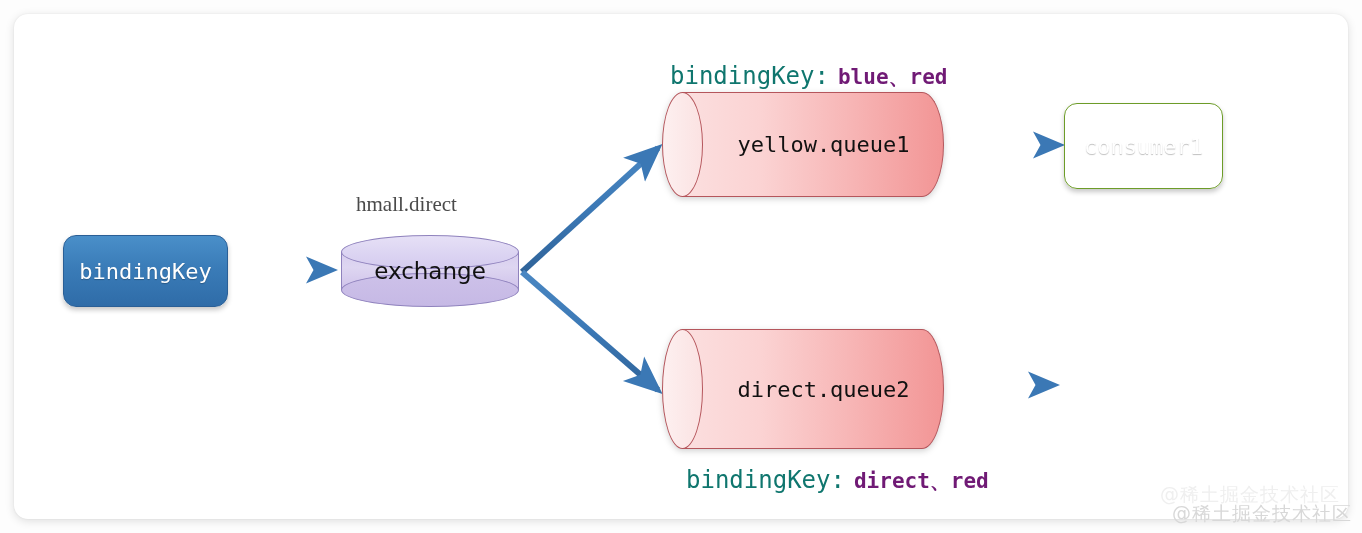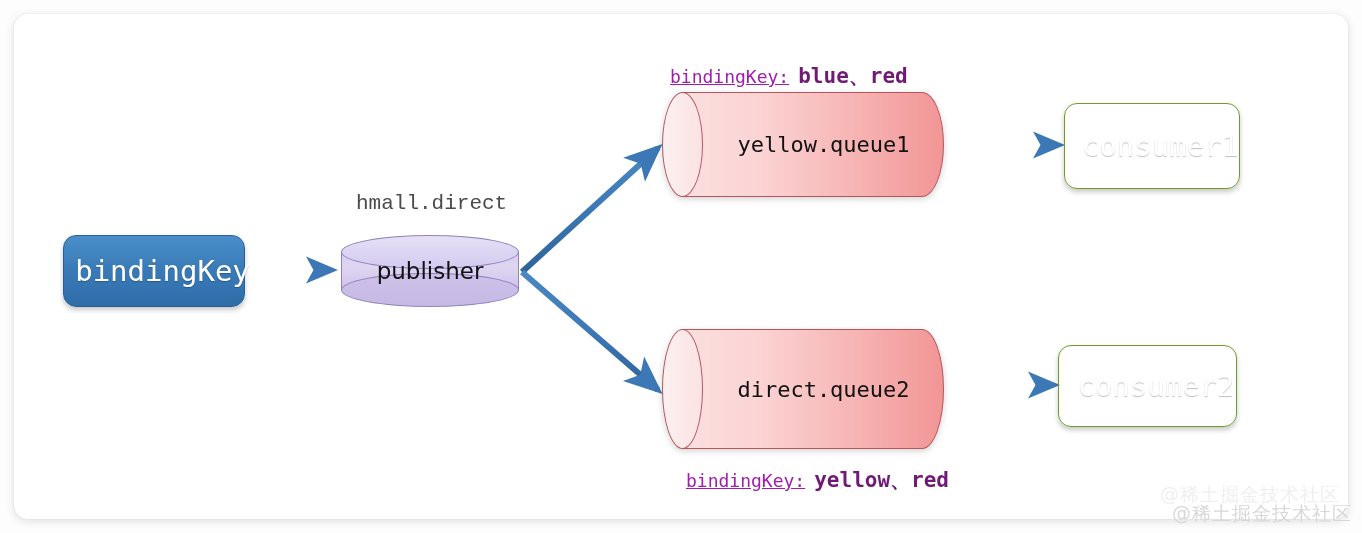--- a/index.html
+++ b/index.html
@@ -25,58 +25,56 @@
     height: 505px;
     background: #ffffff;
     border-radius: 14px;
     box-shadow: 0 2px 10px rgba(0,0,0,0.13), 0 0 2px rgba(0,0,0,0.07);
   }
 
   
   .label {
     position: absolute;
     white-space: nowrap;
-    font-family: Liberation Mono, monospace;
+    font-family: Liberation Serif, serif;
     color: #4a4a4a;
     font-size: 21px;
     letter-spacing: 0px;
   }
   .binding-row {
     position: absolute;
     white-space: nowrap;
     display: flex;
     align-items: baseline;
     gap: 9px;
   }
   .binding-label {
     font-family: "DejaVu Sans Mono", "Liberation Mono", monospace;
-    font-size: 18px;
-    color: #a21caf;
-    text-decoration: underline;
+    font-size: 24px;
+    color: #0f766e;
   }
   .binding-keys {
     font-family: "DejaVu Sans Mono", "Liberation Mono", monospace;
     font-size: 21px;
     font-weight: bold;
     color: #701a75;
   }
 
   
   .rbox {
     position: absolute;
     border-radius: 13px;
     display: flex;
     align-items: center;
     justify-content: center;
     color: #ffffff;
     font-family: "DejaVu Sans Mono", "Liberation Mono", monospace;
-    font-size: 29px;
+    font-size: 22px;
     box-shadow: 0 3px 5px rgba(0,0,0,0.22);
     text-shadow: 0 1px 1px rgba(0,0,0,0.25);
-    padding-left: 17px;
   }
   .rbox.blue {
     background: linear-gradient(to bottom, #4a8fc9 0%, #3a7cb8 45%, #2f6ca8 100%);
     border: 1px solid #2a5f96;
   }
   .rbox.green {
     background: linear-gradient(to bottom, #9fc githubnone, #9fc33f 0%, #8fb935 50%, #74a52c 100%);
     border: 1px solid #6d9c28;
   }
 
@@ -247,21 +245,21 @@
   <div class="rbox blue" style="left:63px; top:235px; width:163px; height:70px;">
     <span>bindingKey</span>
   </div>
 
   <div class="label" style="left:356px; top:192px;">hmall.direct</div>
 
   <div class="cyl-v" style="left:341px; top:235px; width:178px; height:72px;">
     <div class="body"></div>
     <div class="cap-bottom"></div>
     <div class="cap-top"></div>
-    <div class="cyl-text">publisher</div>
+    <div class="cyl-text">exchange</div>
   </div>
 
   <div class="binding-row" style="left:670px; top:62px;">
     <span class="binding-label">bindingKey:</span>
     <span class="binding-keys">blue、red</span>
   </div>
 
   <div class="cyl-h" style="left:662px; top:92px; width:282px; height:105px;">
     <div class="body"></div>
     <div class="cap-left"></div>
@@ -271,25 +269,22 @@
   <div class="rbox green" style="left:1064px; top:103px; width:157px; height:84px;">
     <span>consumer1</span>
   </div>
 
   <div class="cyl-h" style="left:662px; top:329px; width:282px; height:120px;">
     <div class="body"></div>
     <div class="cap-left"></div>
     <div class="cyl-text">direct.queue2</div>
   </div>
 
-  <div class="rbox green" style="left:1058px; top:345px; width:160px; height:80px;">
-    <span>consumer2</span>
-  </div>
 
   <div class="binding-row" style="left:686px; top:466px;">
     <span class="binding-label">bindingKey:</span>
-    <span class="binding-keys">yellow、red</span>
+    <span class="binding-keys">direct、red</span>
   </div>
 
   <div id="watermark-ghost">@稀土掘金技术社区</div>
   <div id="watermark">@稀土掘金技术社区</div>
 
 </div>
 
 </body></html>

